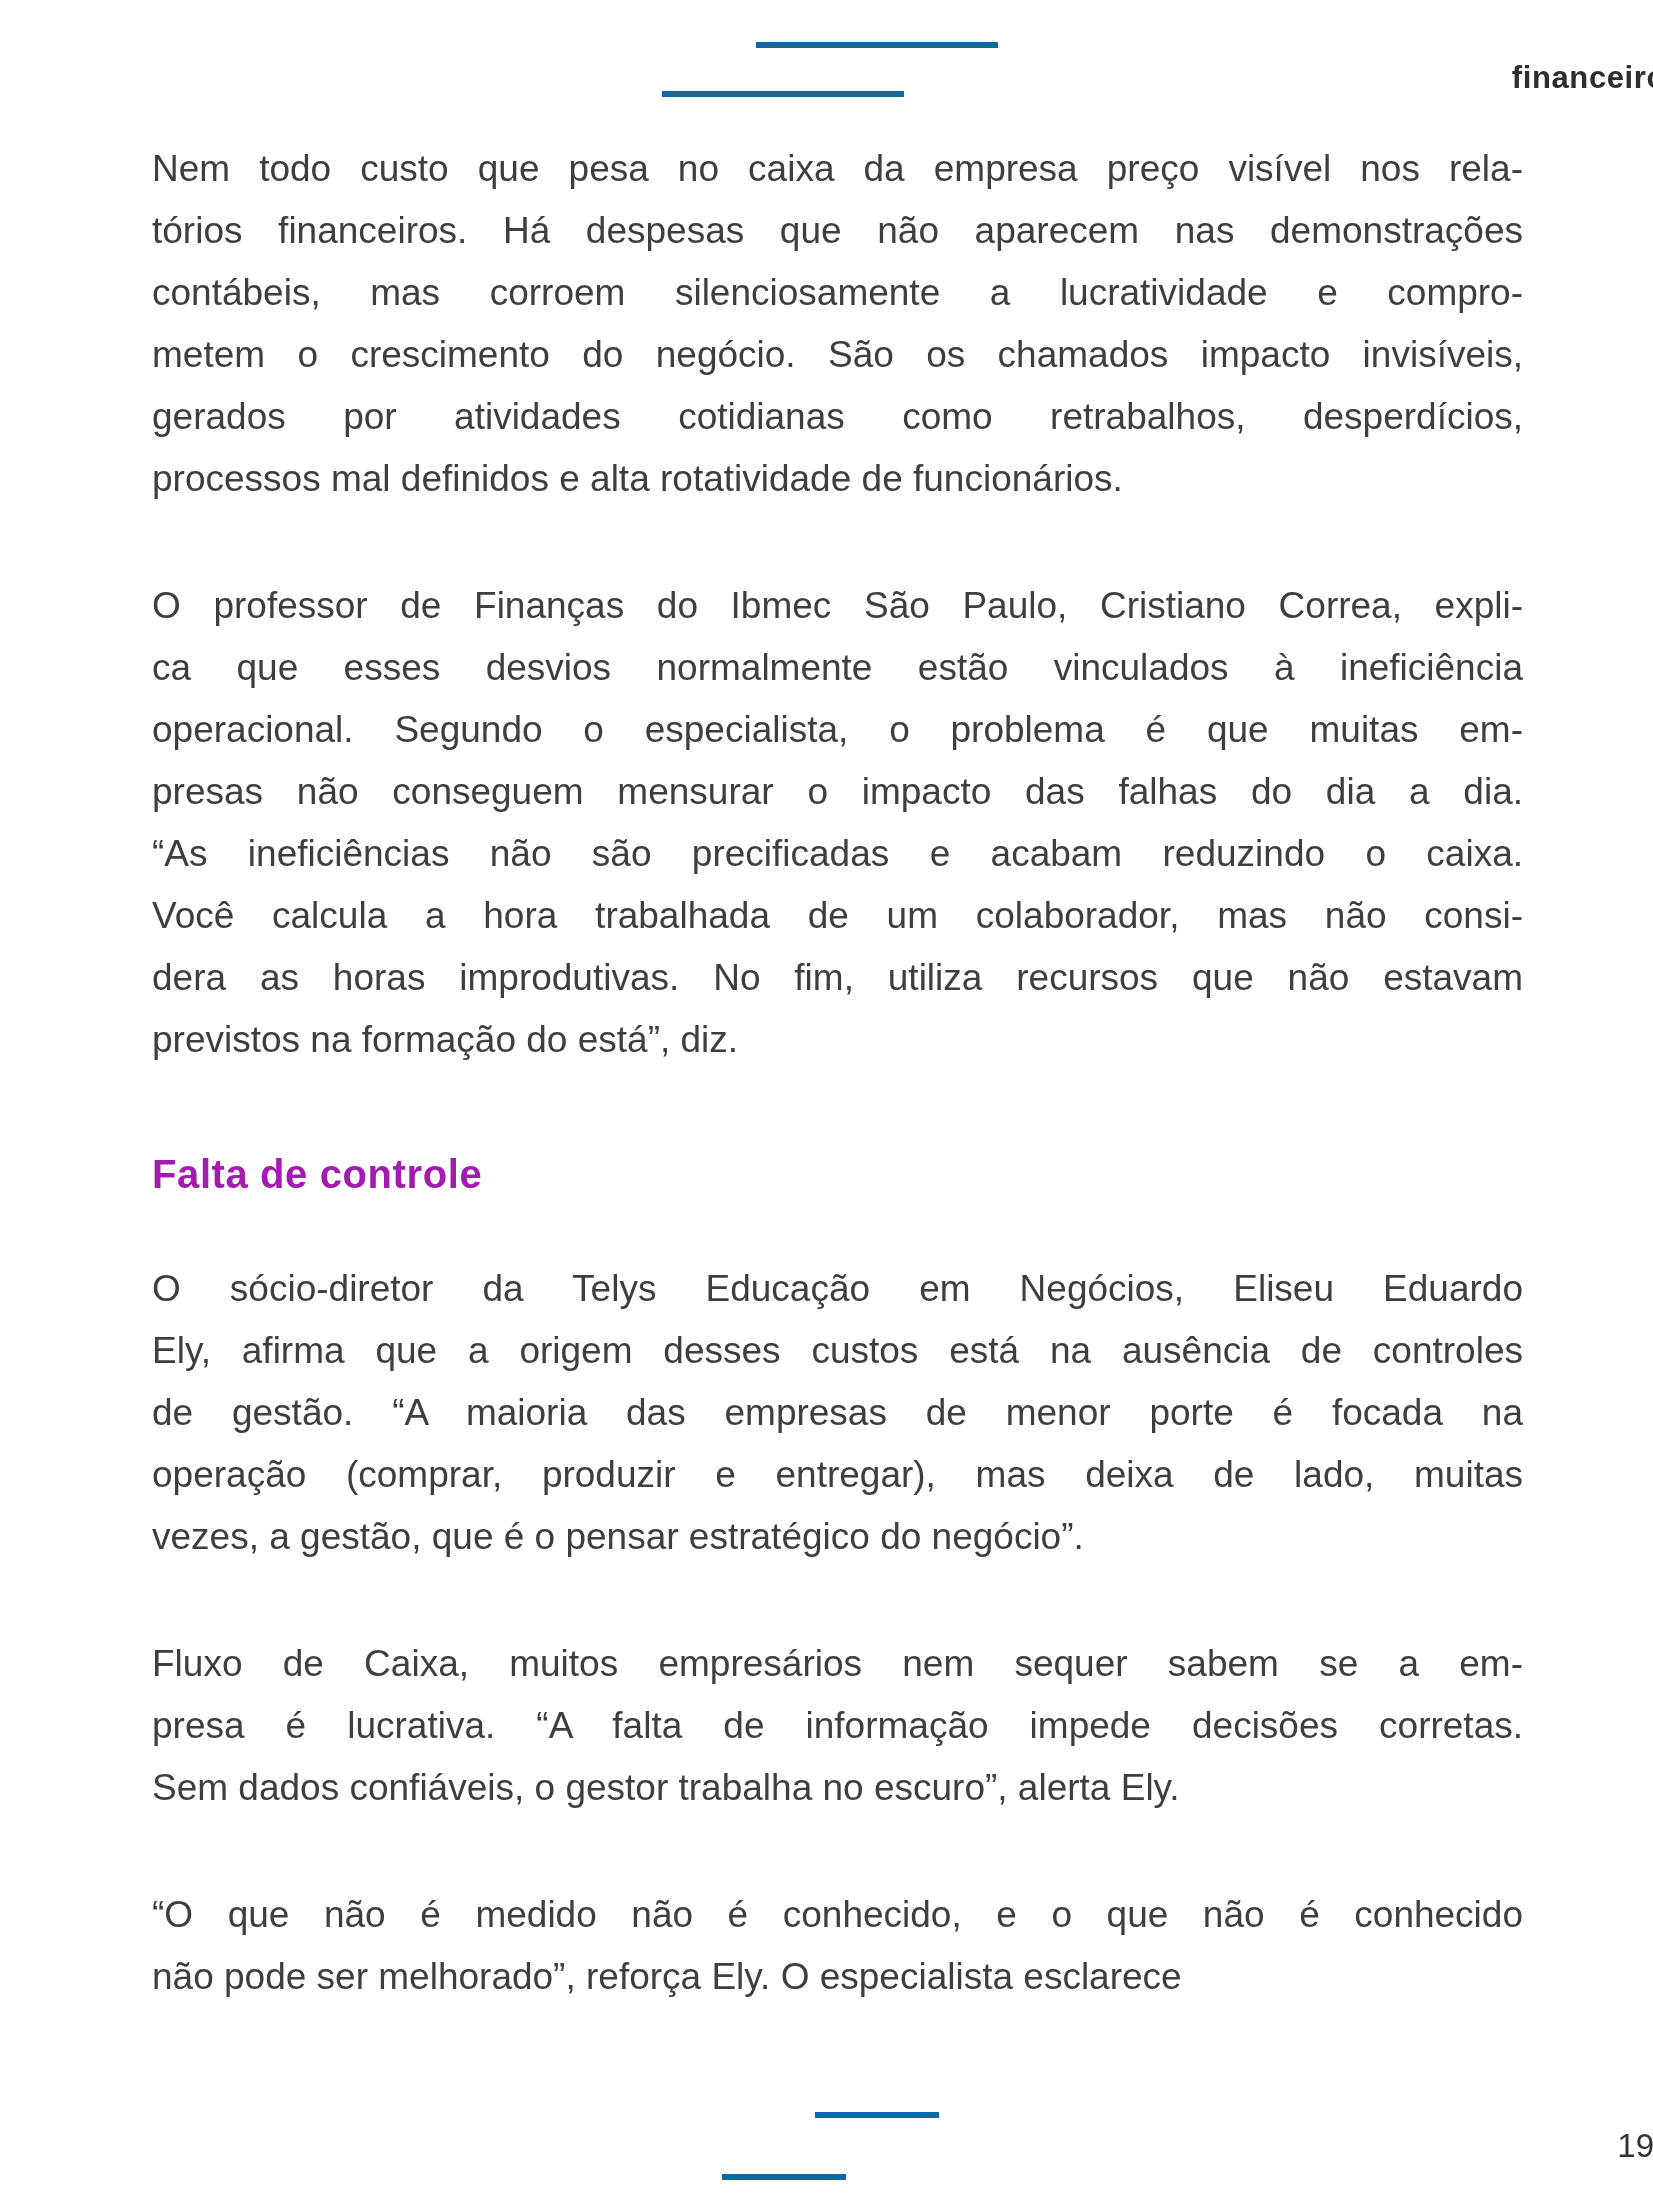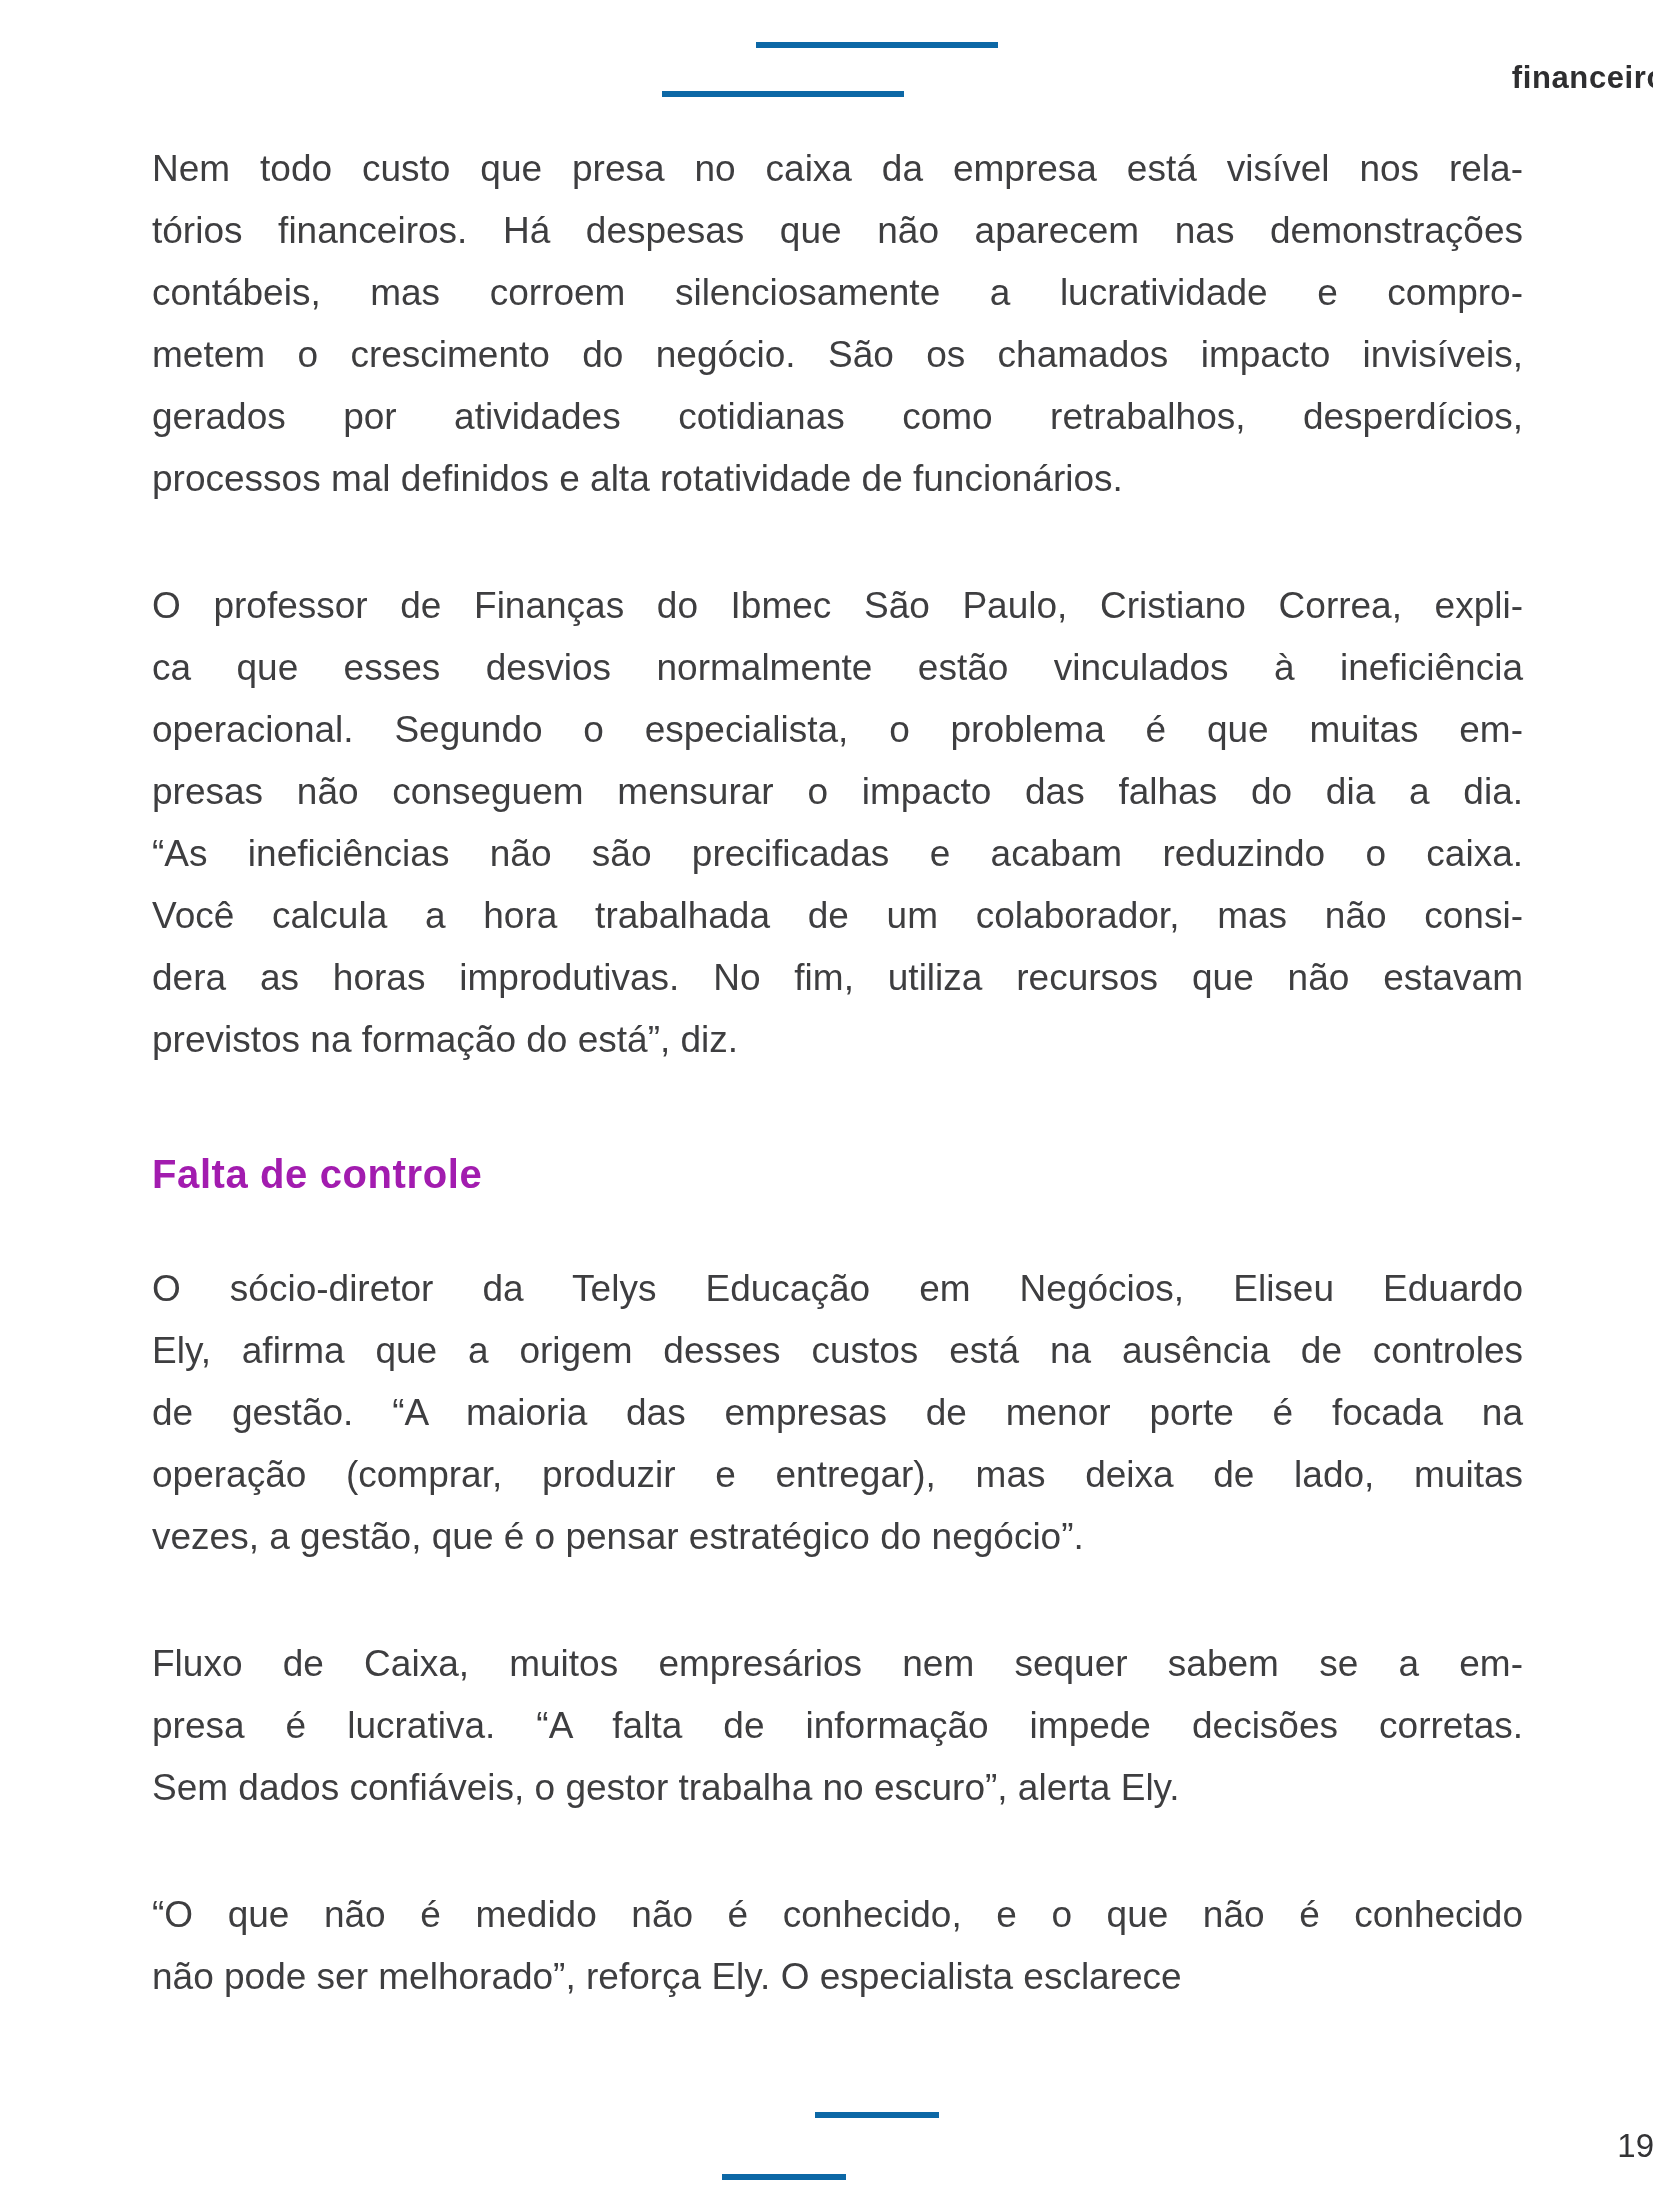--- a/index.html
+++ b/index.html
@@ -87,21 +87,21 @@
 <body>
 
 <div class="page">
 
   <div class="rule rule-header rule-header-top"></div>
   <div class="header-label">financeiro</div>
   <div class="rule rule-header rule-header-bottom"></div>
 
   <main class="article" id="article">
       <div class="paragraph">
-        <div class="body-line">Nem todo custo que presa no caixa da empresa está visível nos rela-</div>
+        <div class="body-line">Nem todo custo que pesa no caixa da empresa preço visível nos rela-</div>
         <div class="body-line">tórios financeiros. Há despesas que não aparecem nas demonstrações</div>
         <div class="body-line">contábeis, mas corroem silenciosamente a lucratividade e compro-</div>
         <div class="body-line">metem o crescimento do negócio. São os chamados impacto invisíveis,</div>
         <div class="body-line">gerados por atividades cotidianas como retrabalhos, desperdícios,</div>
         <div class="body-line last">processos mal definidos e alta rotatividade de funcionários.</div>
       </div>
       <div class="paragraph">
         <div class="body-line">O professor de Finanças do Ibmec São Paulo, Cristiano Correa, expli-</div>
         <div class="body-line">ca que esses desvios normalmente estão vinculados à ineficiência</div>
         <div class="body-line">operacional. Segundo o especialista, o problema é que muitas em-</div>

